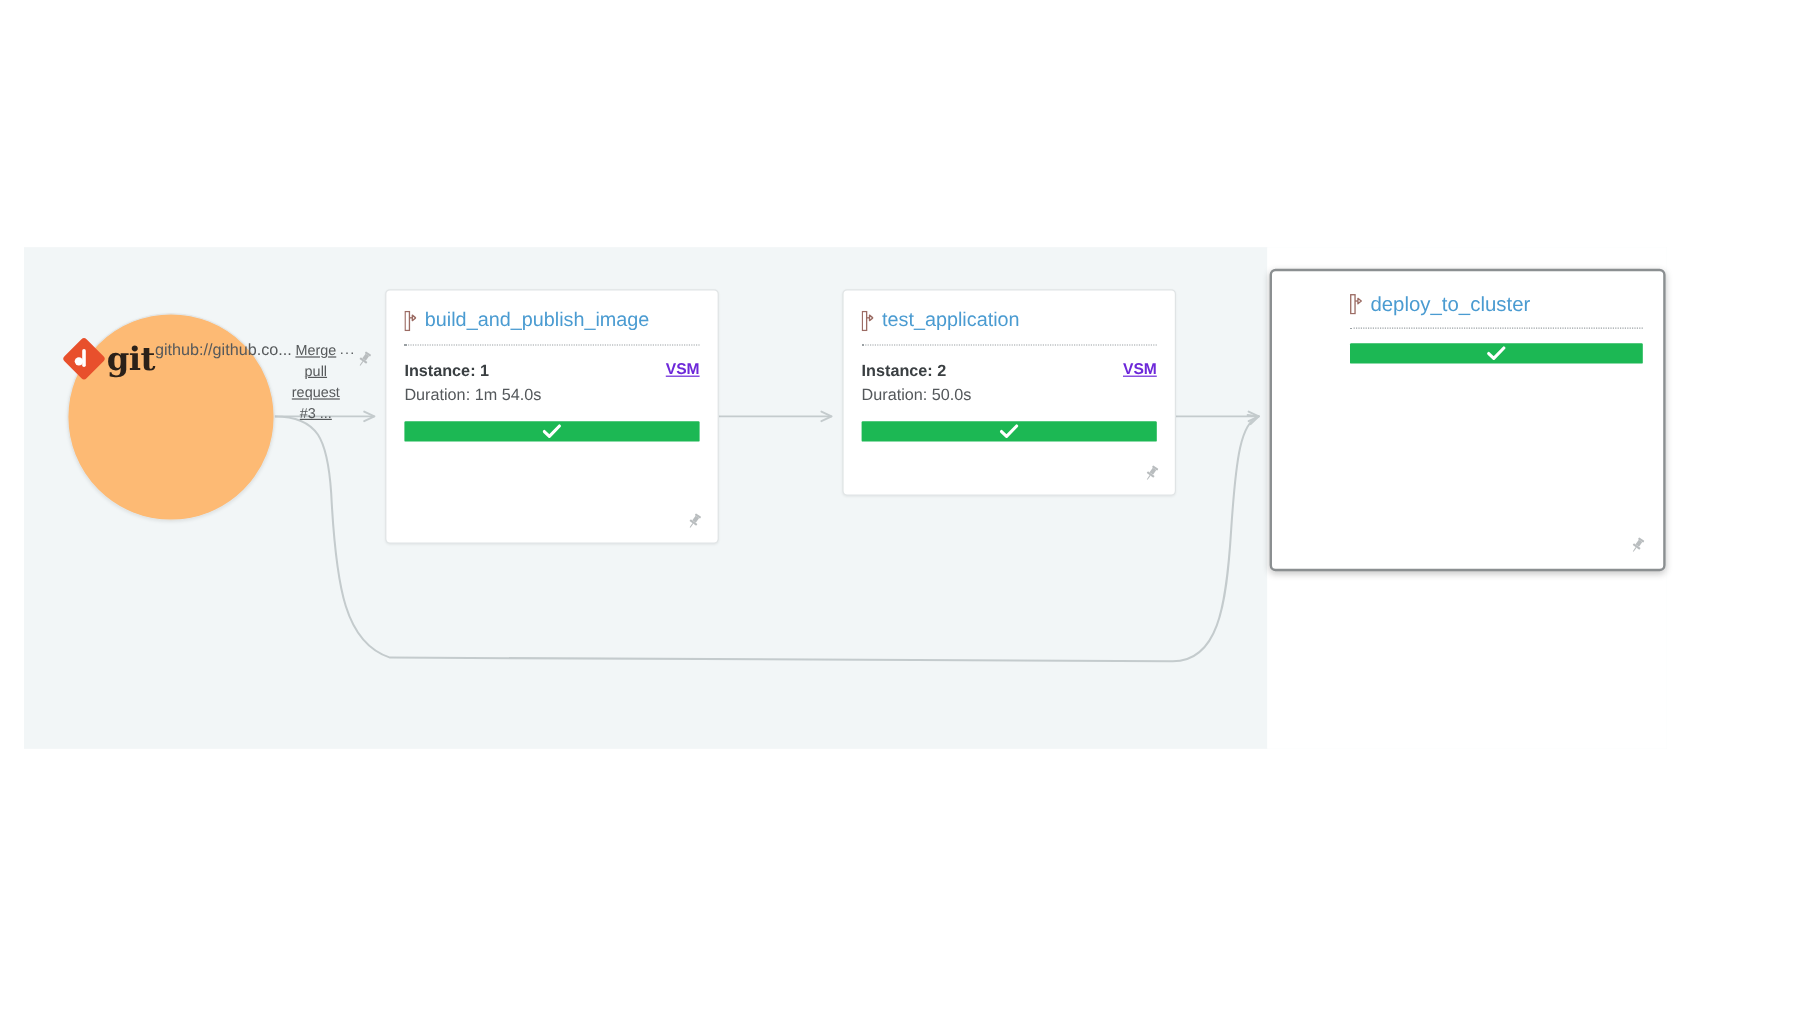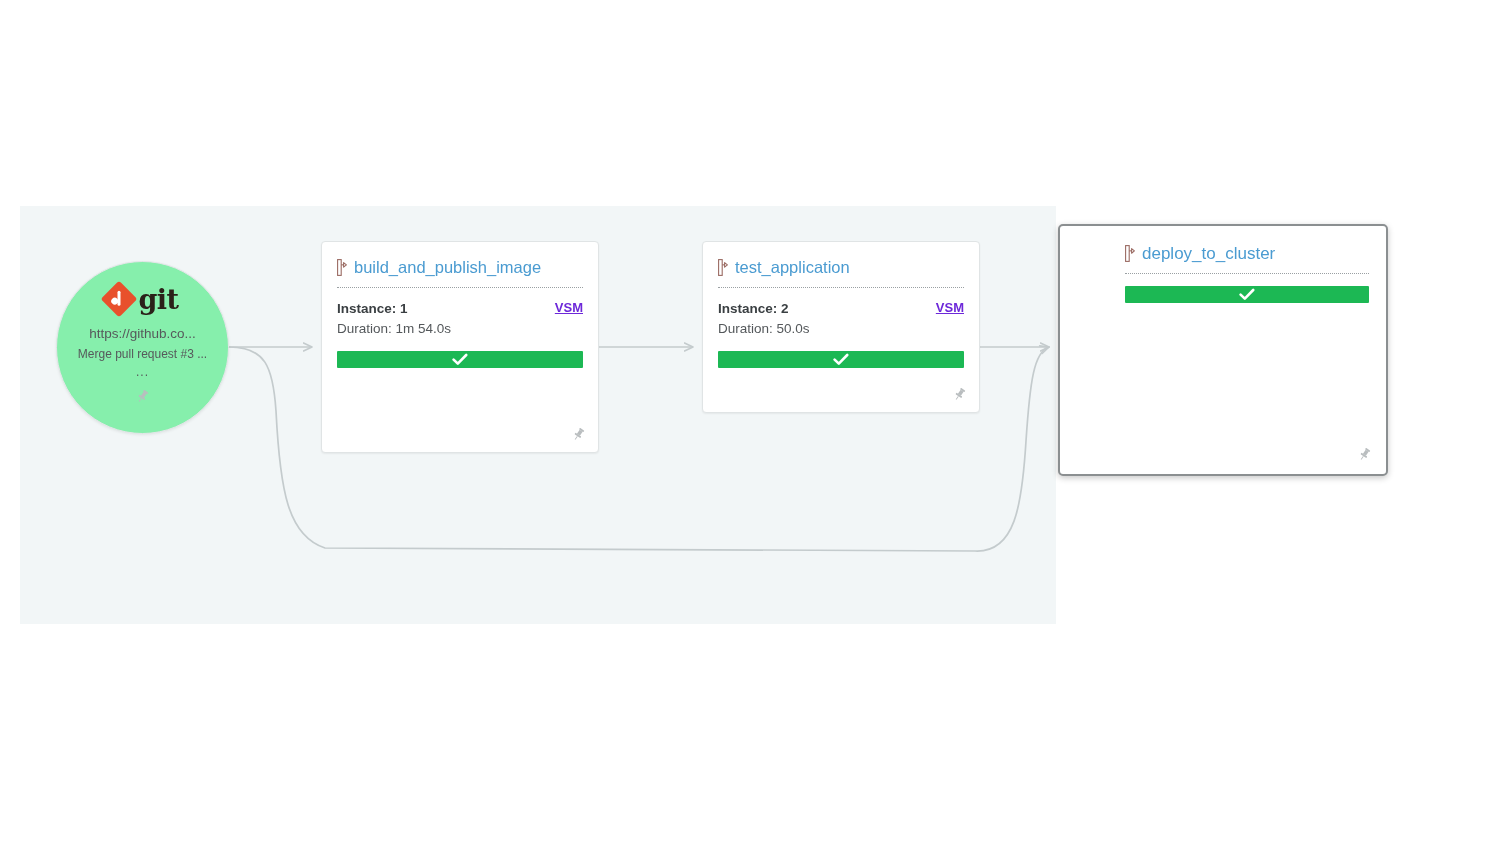--- a/index.html
+++ b/index.html
@@ -51,27 +51,26 @@
   }
 
   
   #source-node {
     position: absolute;
     left: 36px;
     top: 55px;
     width: 173px;
     height: 173px;
     border-radius: 50%;
-    background: #86efac;
+    background: #fdba74;
     border: 1px solid #e3e7e8;
     box-shadow: 0 1px 3px rgba(0,0,0,0.08);
     box-sizing: border-box;
     display: flex;
-    flex-direction: column;
-    align-items: center;
+    flex-direction: row;
     padding-top: 20px;
   }
 
   .git-logo-row {
     display: flex;
     align-items: center;
     gap: 6px;
     height: 34px;
     margin-bottom: 8px;
   }
@@ -121,20 +120,21 @@
     text-align: center;
     width: 100%;
   }
   .src-msg {
     font-size: 12px;
     color: #56595b;
     line-height: 1.45;
     text-align: center;
     width: 100%;
     margin-top: 2px;
+    text-decoration: underline;
   }
   .src-more {
     font-size: 12px;
     color: #56595b;
     text-align: center;
     width: 100%;
     margin-top: 2px;
     letter-spacing: 1px;
   }
   .src-pin {
@@ -270,21 +270,21 @@
                L 955,345
                C 995,347 1002,300 1006,235
                C 1010,175 1014,146 1029,141" fill="none" stroke="#c4cbcd" stroke-width="1.7" stroke-linecap="round" marker-end="url(#arrowhead)"></path>
     </svg>
 
     <div id="source-node">
       <div class="git-logo-row">
         <span class="git-diamond"></span>
         <span class="git-word">git</span>
       </div>
-      <div class="src-url">https://github.co...</div>
+      <div class="src-url">github://github.co...</div>
       <div class="src-msg">Merge pull request #3 ...</div>
       <div class="src-more">...</div>
       <div class="src-pin">
         <svg class="pin-icon" width="15" height="15" viewBox="0 0 16 16">
           <g fill="#b9bdbf" transform="rotate(35 8 8)">
             <rect x="5.2" y="1.2" width="5.6" height="1.9" rx="0.5"></rect>
             <rect x="6.1" y="3.1" width="3.8" height="5.1"></rect>
             <rect x="4.3" y="8.2" width="7.4" height="1.9" rx="0.5"></rect>
             <rect x="7.6" y="10.1" width="0.9" height="4.4"></rect>
           </g>

